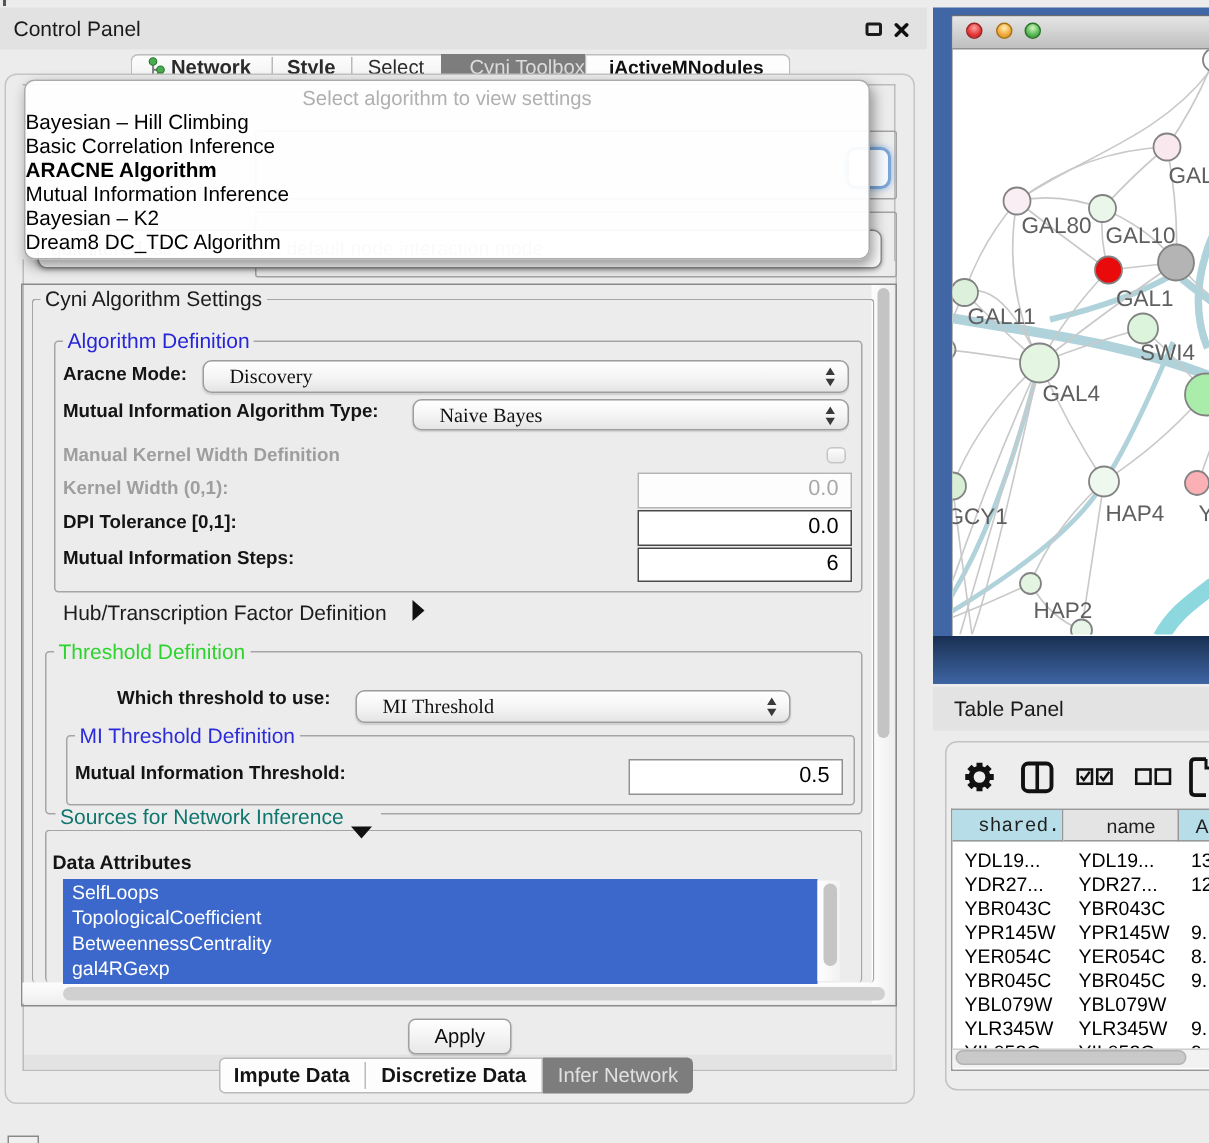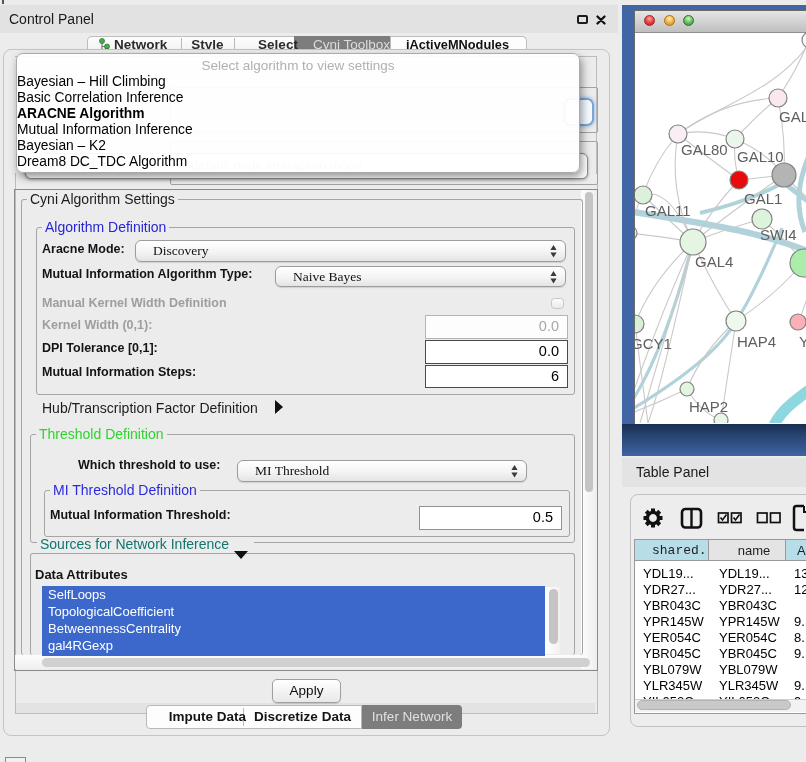--- a/index.html
+++ b/index.html
@@ -35,21 +35,21 @@
 <div class="abs" style="left:181px;top:38px;width:1px;height:13px;background:#b9b9b9;"></div>
 <div class="abs" style="left:234px;top:38px;width:1px;height:13px;background:#b9b9b9;"></div>
 <svg class="abs" style="left:97px;top:37px;" width="14" height="16">
 <path d="M5 4 L5 14 M5 9.5 L10 9.5 M5 14 L9 14.5" stroke="#7a7a7a" stroke-width="1.2" fill="none"></path>
 <circle cx="5" cy="4" r="2.5" fill="#4aaa50" stroke="#2c7c33" stroke-width="0.8"></circle>
 <circle cx="10" cy="9.5" r="2.5" fill="#4aaa50" stroke="#2c7c33" stroke-width="0.8"></circle>
 <circle cx="9.5" cy="14" r="2.5" fill="#4aaa50" stroke="#2c7c33" stroke-width="0.8"></circle>
 </svg>
 <div class="abs" style="left:114px;top:36px;width:67px;height:17px;line-height:17px;font-size:13.5px;font-weight:bold;color:#2b2b2b;">Network</div>
 <div class="abs" style="left:181px;top:36px;width:53px;height:32px;line-height:17px;text-align:center;font-size:13.5px;font-weight:bold;color:#2b2b2b;">Style</div>
-<div class="abs" style="left:248px;top:36px;width:60px;height:17px;line-height:17px;text-align:center;font-size:13.5px;font-weight:bold;color:#2b2b2b;">Select</div>
+<div class="abs" style="left:234px;top:36px;width:60px;height:17px;line-height:17px;text-align:center;font-size:13.5px;font-weight:normal;color:#2b2b2b;">Select</div>
 <div class="abs" style="left:294px;top:36px;width:96px;height:17px;line-height:17px;text-align:right;font-size:13.5px;color:#dcdcdc;">Cyni Toolbox</div>
 <div class="abs" style="left:390px;top:36px;width:135px;height:17px;line-height:17px;text-align:center;font-size:12.8px;font-weight:bold;color:#111;">jActiveMNodules</div>
 
 <div class="abs" style="left:3px;top:49px;width:605px;height:685px;border:1px solid #c5c5c5;border-radius:8px;background:#ececec;"></div>
 
 <div class="abs" style="left:15px;top:56px;width:581px;height:117px;border-top:1px solid #bcbcbc;border-right:1px solid #bcbcbc;"></div>
 <div class="abs" style="left:15px;top:173px;width:581px;height:540px;border:1px solid #bcbcbc;border-top:none;"></div>
 
 <div class="abs" style="left:170px;top:87px;width:426px;height:44px;border:1px solid #a3a3a3;border-radius:2px;"></div>
 <div class="abs" style="left:564px;top:98px;width:26px;height:24px;background:#f6faff;border:2px solid #7aa6d6;border-radius:7px;box-shadow:0 0 4px rgba(110,160,215,0.85);"></div>
@@ -130,21 +130,21 @@
 <div class="abs" style="left:545px;top:587px;width:15px;height:67px;background:linear-gradient(to right,#ffffff,#f1f1f1);"></div>
 <div class="abs" style="left:549px;top:589px;width:8.5px;height:55px;border-radius:4.5px;background:#c5c5c5;"></div>
 
 <div class="abs" style="left:16px;top:703px;width:579px;height:10px;background:#e3e3e3;"></div>
 
 <div class="abs" style="left:272px;top:679px;width:67px;height:22px;border:1px solid #9f9f9f;border-radius:5px;background:linear-gradient(#ffffff,#e8e8e8);box-shadow:0 1px 1px rgba(0,0,0,0.15);text-align:center;line-height:22px;font-size:13.5px;color:#0d0d0d;">Apply</div>
 
 <div class="abs" style="left:146px;top:705px;width:216px;height:24px;background:#fdfdfd;border:1px solid #b9b9b9;border-radius:4px 0 0 4px;box-sizing:border-box;"></div>
 <div class="abs" style="left:362px;top:705px;width:100px;height:24px;background:#7d7d7d;border-radius:0 4px 4px 0;"></div>
 <div class="abs" style="left:243px;top:708px;width:1px;height:18px;background:#bcbcbc;"></div>
-<div class="abs" style="left:146px;top:705px;width:97px;height:24px;line-height:24px;text-align:center;font-size:13.5px;font-weight:bold;color:#141414;padding-left:13px;">Impute Data</div>
+<div class="abs" style="left:146px;top:705px;width:97px;height:24px;line-height:24px;text-align:center;font-size:13.5px;font-weight:bold;color:#141414;">Impute Data</div>
 <div class="abs" style="left:243px;top:705px;width:119px;height:24px;line-height:24px;text-align:center;font-size:13.5px;font-weight:bold;color:#141414;">Discretize Data</div>
 <div class="abs" style="left:362px;top:705px;width:100px;height:24px;line-height:24px;text-align:center;font-size:13.5px;color:#e0e0e0;">Infer Network</div>
 
 <div class="abs" style="left:5px;top:757px;width:19px;height:12px;border:1.5px solid #8a8a8a;background:#f0f0f0;"></div>
 
 <div class="abs" style="left:622px;top:5px;width:184px;height:451px;background:#4066a6;"></div>
 
 <div class="abs" style="left:634px;top:10px;width:172px;height:413px;border:1px solid #6a6a6a;border-right:none;background:#fff;"></div>
 <div class="abs" style="left:622px;top:424px;width:184px;height:32px;background:linear-gradient(#182f52,#2b4877 45%,#3e64a3);"></div>
 <div class="abs" style="left:635px;top:11px;width:171px;height:21px;background:linear-gradient(#e5e5e5,#bfbfbf);border-bottom:1px solid #8f8f8f;"></div>

